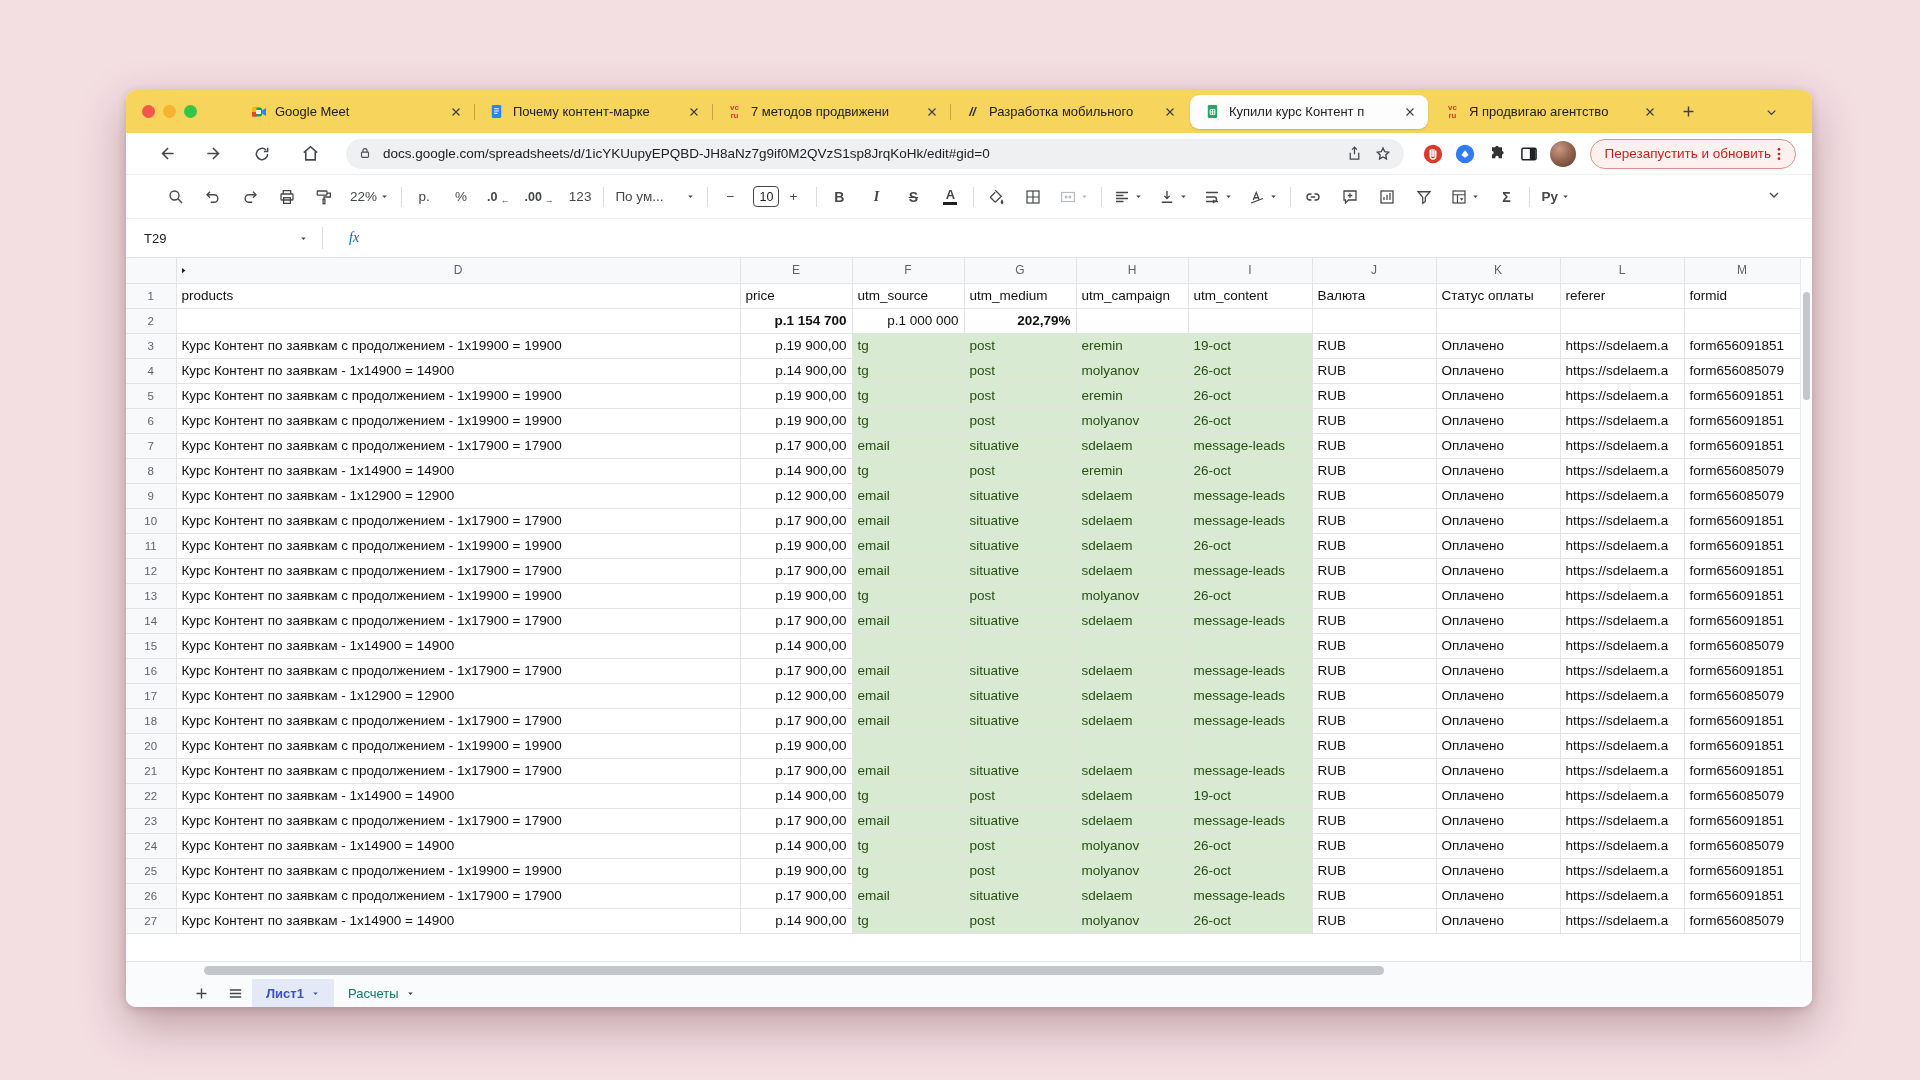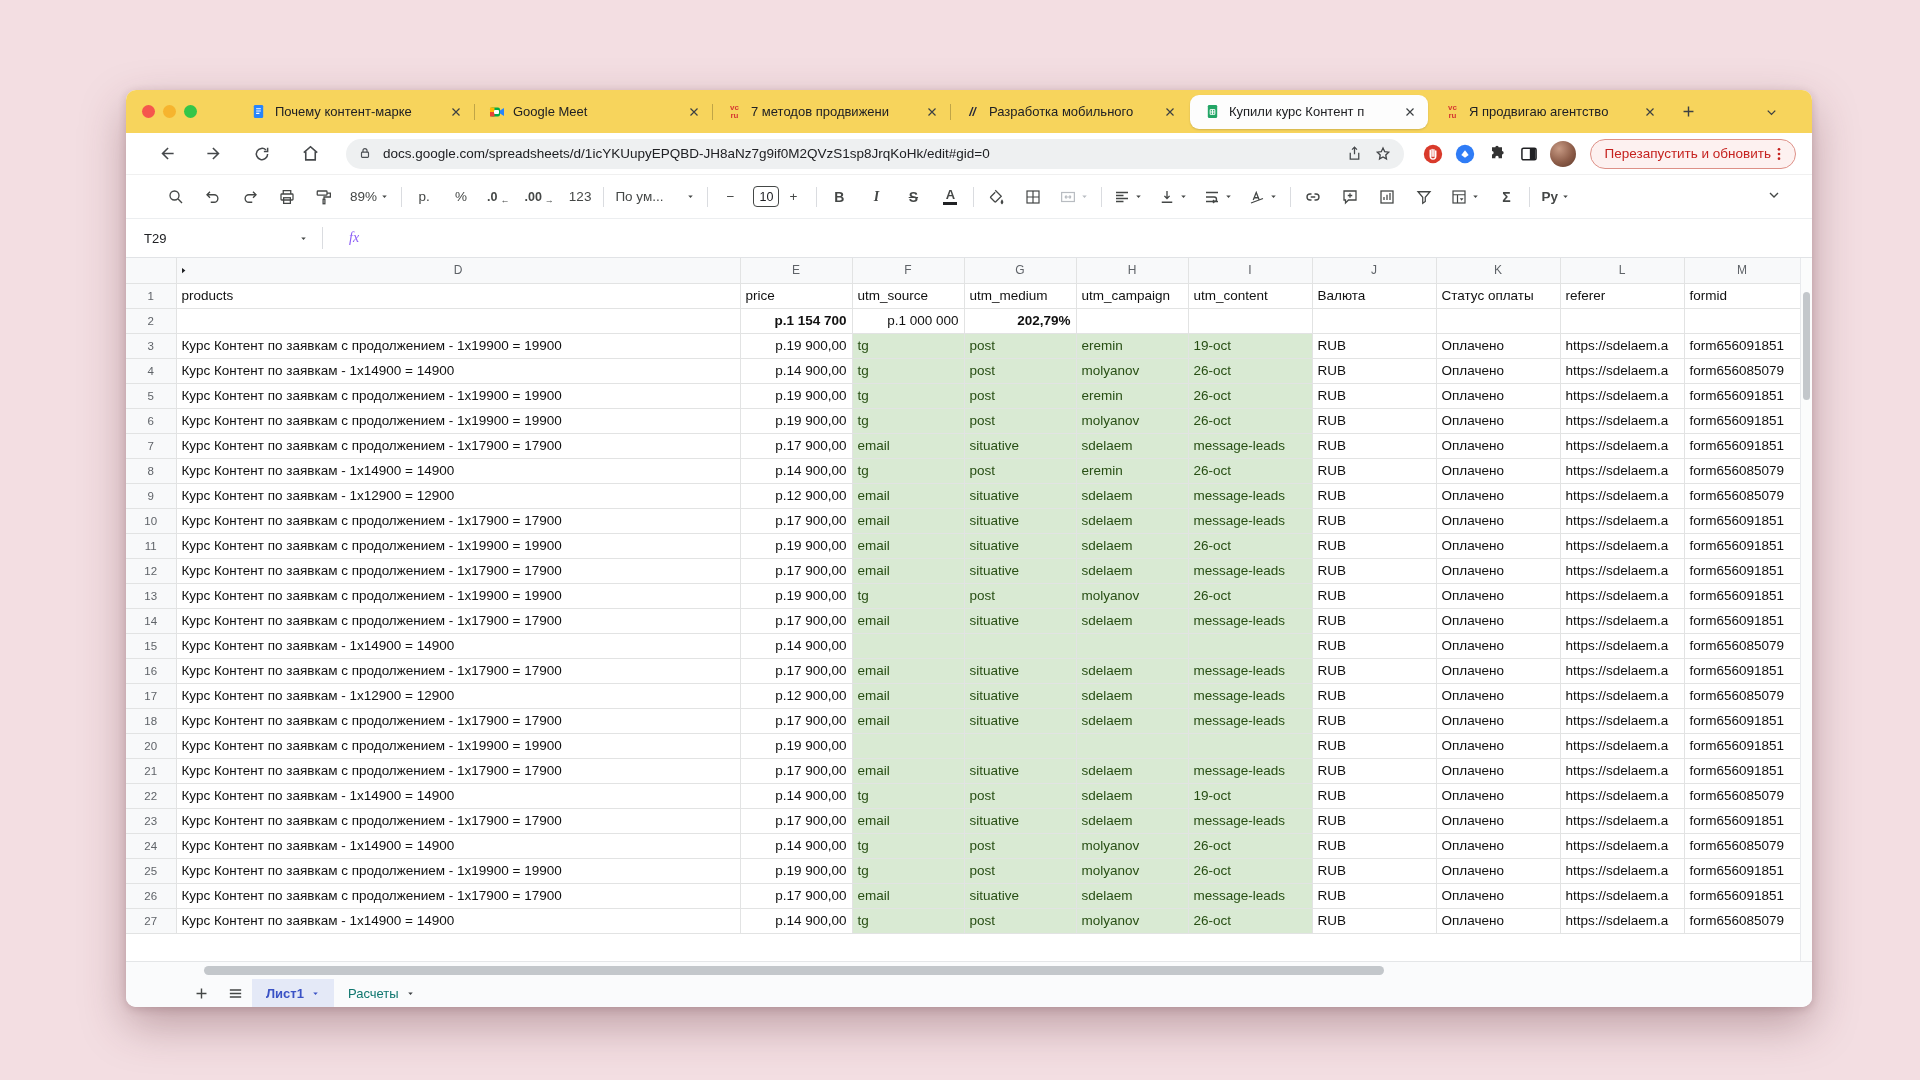--- a/index.html
+++ b/index.html
@@ -72,21 +72,21 @@
   .deci small { font-size:9px; position:relative; top:3px; }
   .a-underline { display:flex; flex-direction:column; align-items:center; line-height:13px; }
   .a-underline .bar { width:14px; height:3px; background:#202124; margin-top:1px; }
   .toolbar-collapse { margin-left:auto; margin-right:30px; color:#444746; }
   
   .formulabar { height:40px; background:#fff; border-top:1px solid #eceef0; border-bottom:1px solid #e1e3e6; display:flex; align-items:center; flex:none; }
   .namebox { width:196px; display:flex; align-items:center; padding-left:18px; flex:none; }
   .namebox .ref { font-size:13px; color:#202124; flex:1; }
   .namebox .caret { color:#444746; margin-right:14px; }
   .fb-div { width:1px; height:22px; background:#dadce0; flex:none; }
-  .fx { font-style:italic; font-family:"Liberation Serif","DejaVu Serif",serif; font-size:14px; color:#8b5cf6; margin-left:26px; }
+  .fx { font-style:italic; font-family:"Liberation Serif","DejaVu Serif",serif; font-size:14px; color:#0369a1; margin-left:26px; }
   
   .gridwrap { flex:1; position:relative; overflow:hidden; background:#fff; }
   table.grid { border-collapse:collapse; table-layout:fixed; width:1674px; }
   .grid th, .grid td {
     border-right:1px solid #e2e3e3; border-bottom:1px solid #e2e3e3;
     font-weight:normal; font-size:13.5px; color:#111; padding:0 5px;
     white-space:nowrap; overflow:hidden; height:25px; background:#fff;
   }
   .grid thead th { height:25px; background:#f8f9fa; color:#5f6368; font-size:12px; text-align:center; position:relative; }
   .grid th.gutter { background:#f8f9fa; color:#5f6368; font-size:11.5px; text-align:center; padding:0; }
@@ -115,43 +115,43 @@
 
   <div class="tabstrip">
     <div class="traffic">
       <span class="light red"></span>
       <span class="light yellow"></span>
       <span class="light green"></span>
     </div>
     <div class="tabs">
         <div class="tab">
           <span class="fav">
-            <svg width="15" height="15" viewBox="0 0 16 16">
-              <rect x="3" y="1" width="10" height="14" rx="1.5" fill="#2684fc"></rect>
-              <path d="M5.5 5h5M5.5 7.5h5M5.5 10h3.5" stroke="#fff" stroke-width="1.1"></path>
-            </svg>
-          </span>
-          <span class="tab-title">Почему контент-марке</span>
-          <span class="tab-close">
-            <svg width="14" height="14" viewBox="0 0 24 24" fill="none" stroke="currentColor" stroke-width="2">
-              <path d="M6 6l12 12M18 6L6 18"></path>
-            </svg>
-          </span>
-        </div>
-        <div class="tab">
-          <span class="fav">
             <svg width="16" height="16" viewBox="0 0 16 16">
               <rect x="1" y="3.5" width="10" height="9" rx="2" fill="#00ac47"></rect>
               <rect x="1" y="3.5" width="4.5" height="4.5" fill="#ffba00"></rect>
               <rect x="1" y="8" width="4.5" height="4.5" fill="#ea4335"></rect>
               <path d="M11 6.5L15 4v8l-4-2.5z" fill="#2684fc"></path>
               <rect x="5" y="6" width="5" height="4" rx="1" fill="#fff"></rect>
             </svg>
           </span>
           <span class="tab-title">Google Meet</span>
+          <span class="tab-close">
+            <svg width="14" height="14" viewBox="0 0 24 24" fill="none" stroke="currentColor" stroke-width="2">
+              <path d="M6 6l12 12M18 6L6 18"></path>
+            </svg>
+          </span>
+        </div>
+        <div class="tab">
+          <span class="fav">
+            <svg width="15" height="15" viewBox="0 0 16 16">
+              <rect x="3" y="1" width="10" height="14" rx="1.5" fill="#2684fc"></rect>
+              <path d="M5.5 5h5M5.5 7.5h5M5.5 10h3.5" stroke="#fff" stroke-width="1.1"></path>
+            </svg>
+          </span>
+          <span class="tab-title">Почему контент-марке</span>
           <span class="tab-close">
             <svg width="14" height="14" viewBox="0 0 24 24" fill="none" stroke="currentColor" stroke-width="2">
               <path d="M6 6l12 12M18 6L6 18"></path>
             </svg>
           </span>
         </div>
         <div class="tab">
           <span class="fav">
             <span class="fav-text" style="color:#d63a32">vc<br>ru</span>
           </span>
@@ -309,21 +309,21 @@
         </svg>
       </span>
     <span class="tbtn">
         <svg width="18" height="18" viewBox="0 0 24 24" fill="none" stroke="currentColor" stroke-width="1.7">
           <rect x="3" y="4" width="13" height="5.5" rx="1"></rect>
           <path d="M16 6.7h4.5V12H12v3"></path>
           <rect x="10.8" y="15" width="2.4" height="6"></rect>
         </svg>
       </span>
     <span class="tbtn">
-        <span>89%</span>
+        <span>22%</span>
         <svg class="caret" viewBox="0 0 24 24" fill="currentColor">
           <path d="M6 9h12l-6 7z"></path>
         </svg>
       </span>
     <span class="tdiv"></span>
     <span class="tbtn">
         <span>р.</span>
       </span>
     <span class="tbtn">
         <span>%</span>

